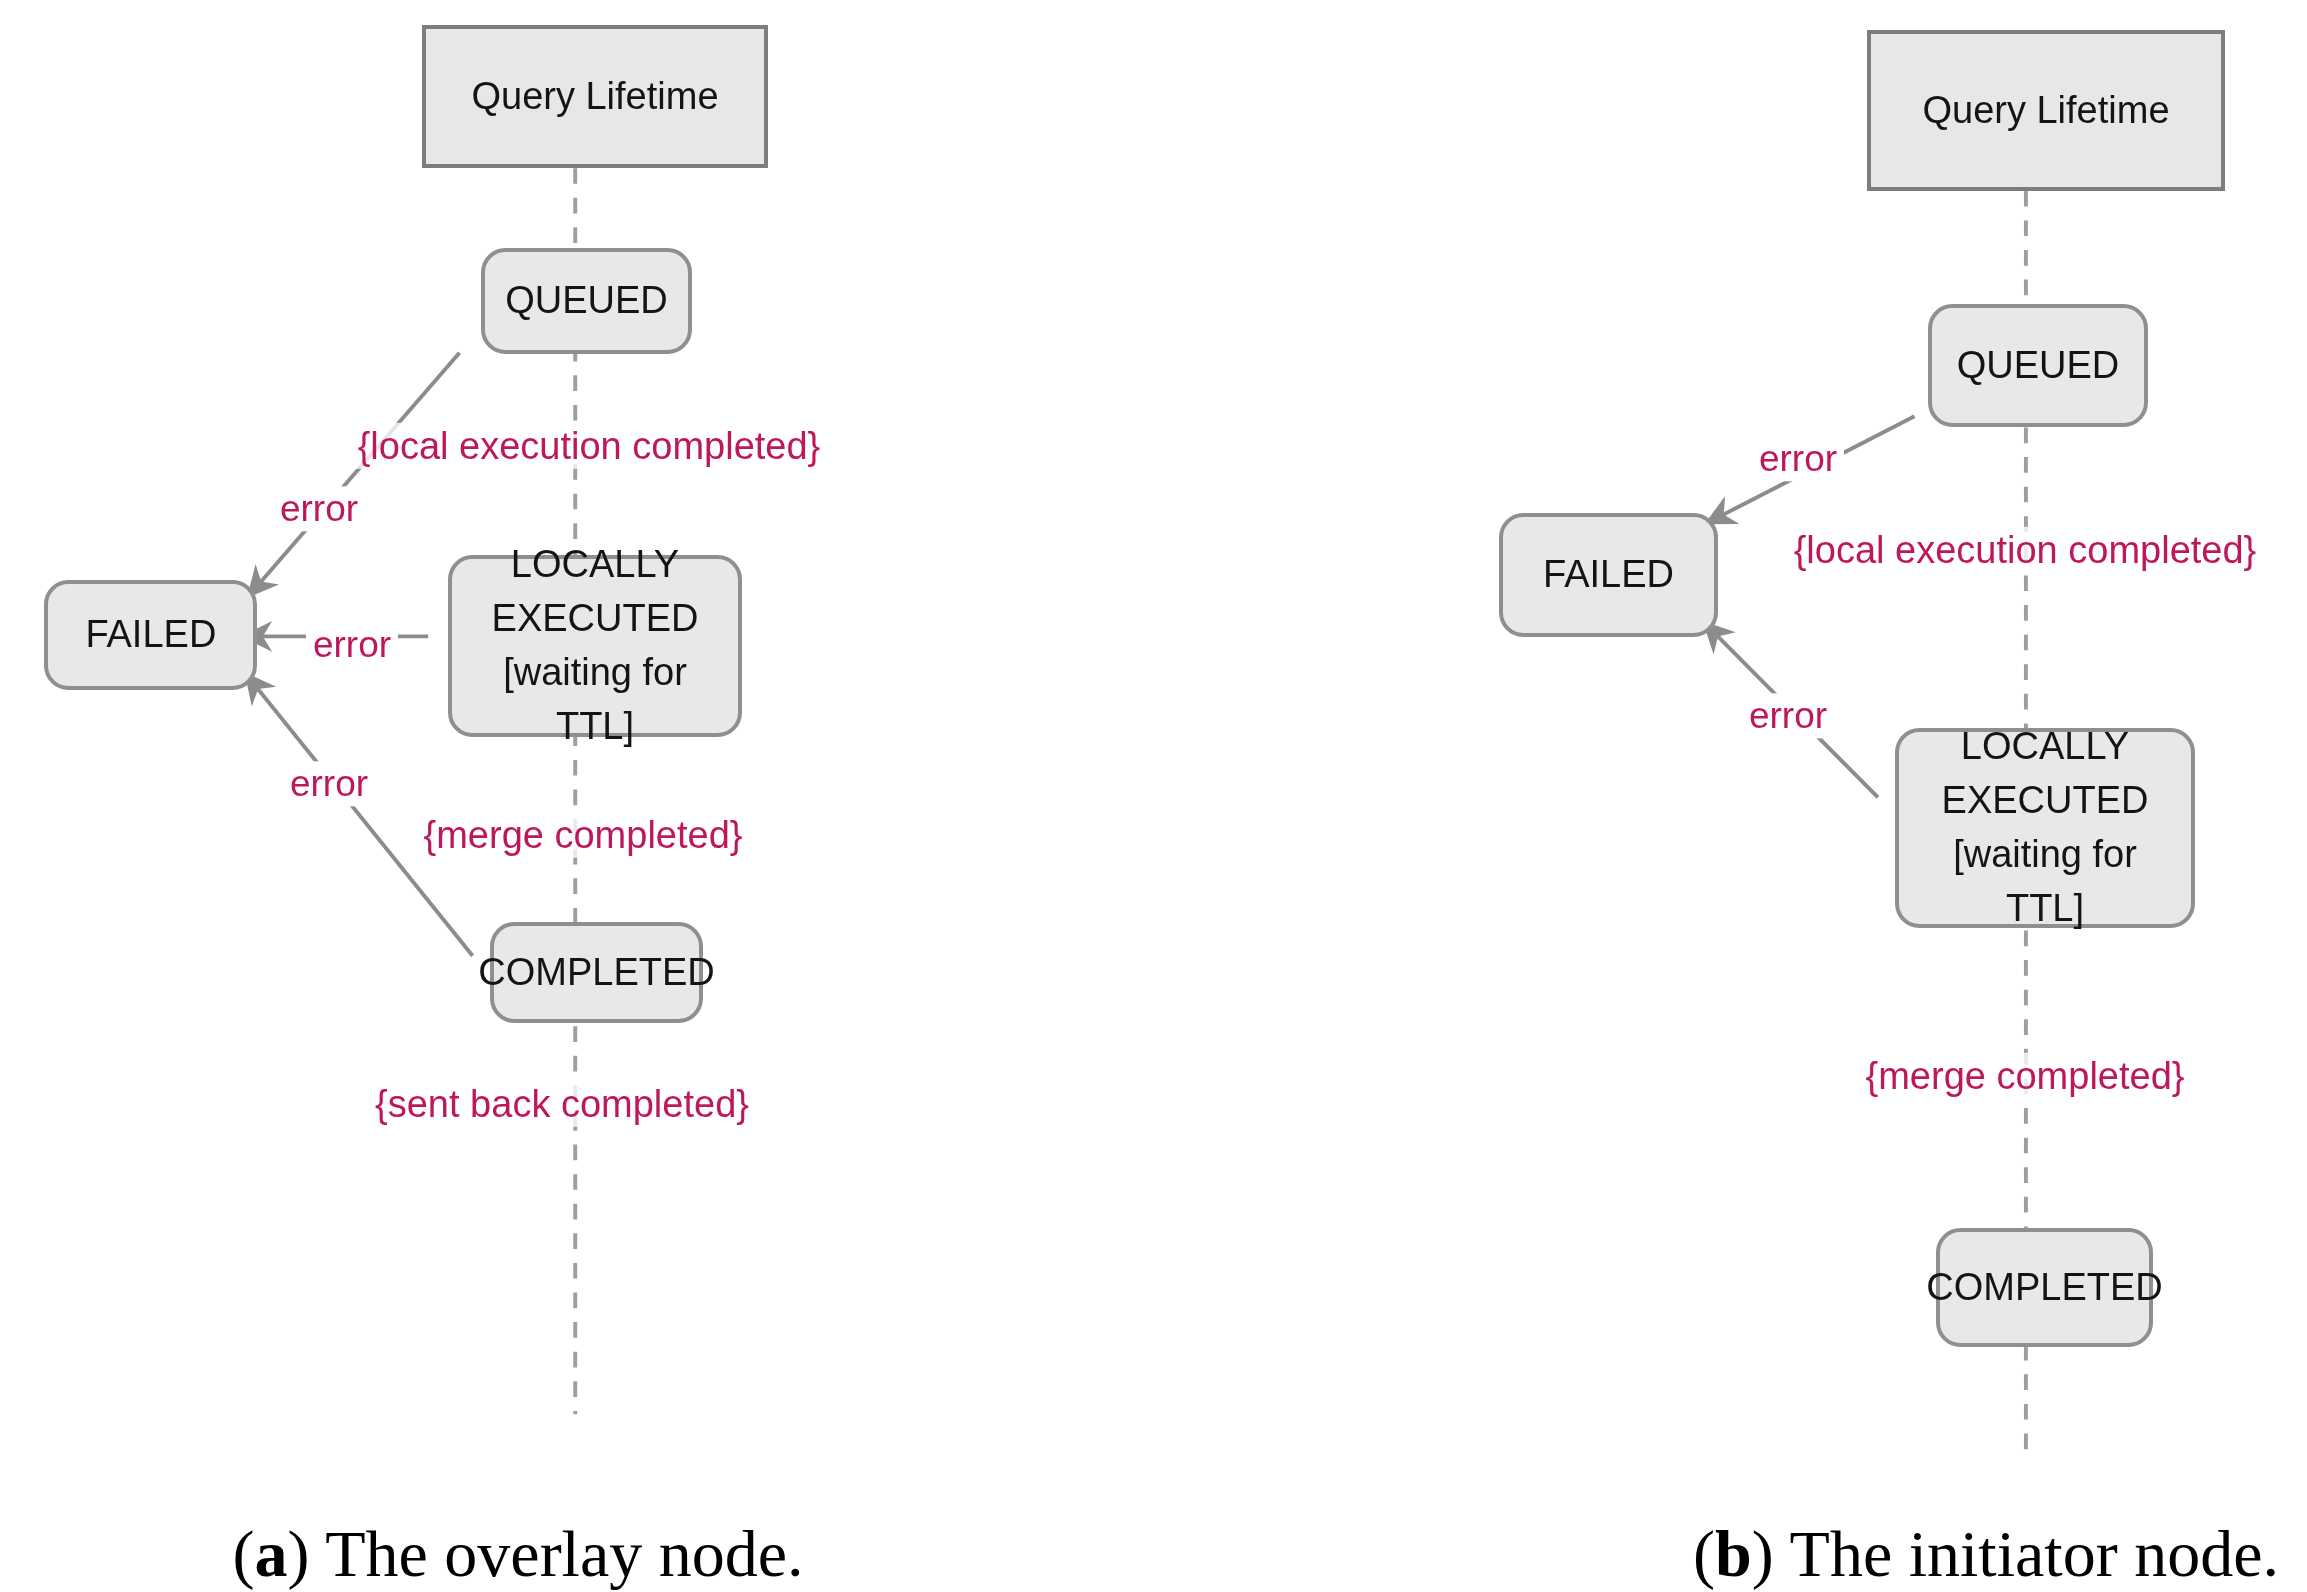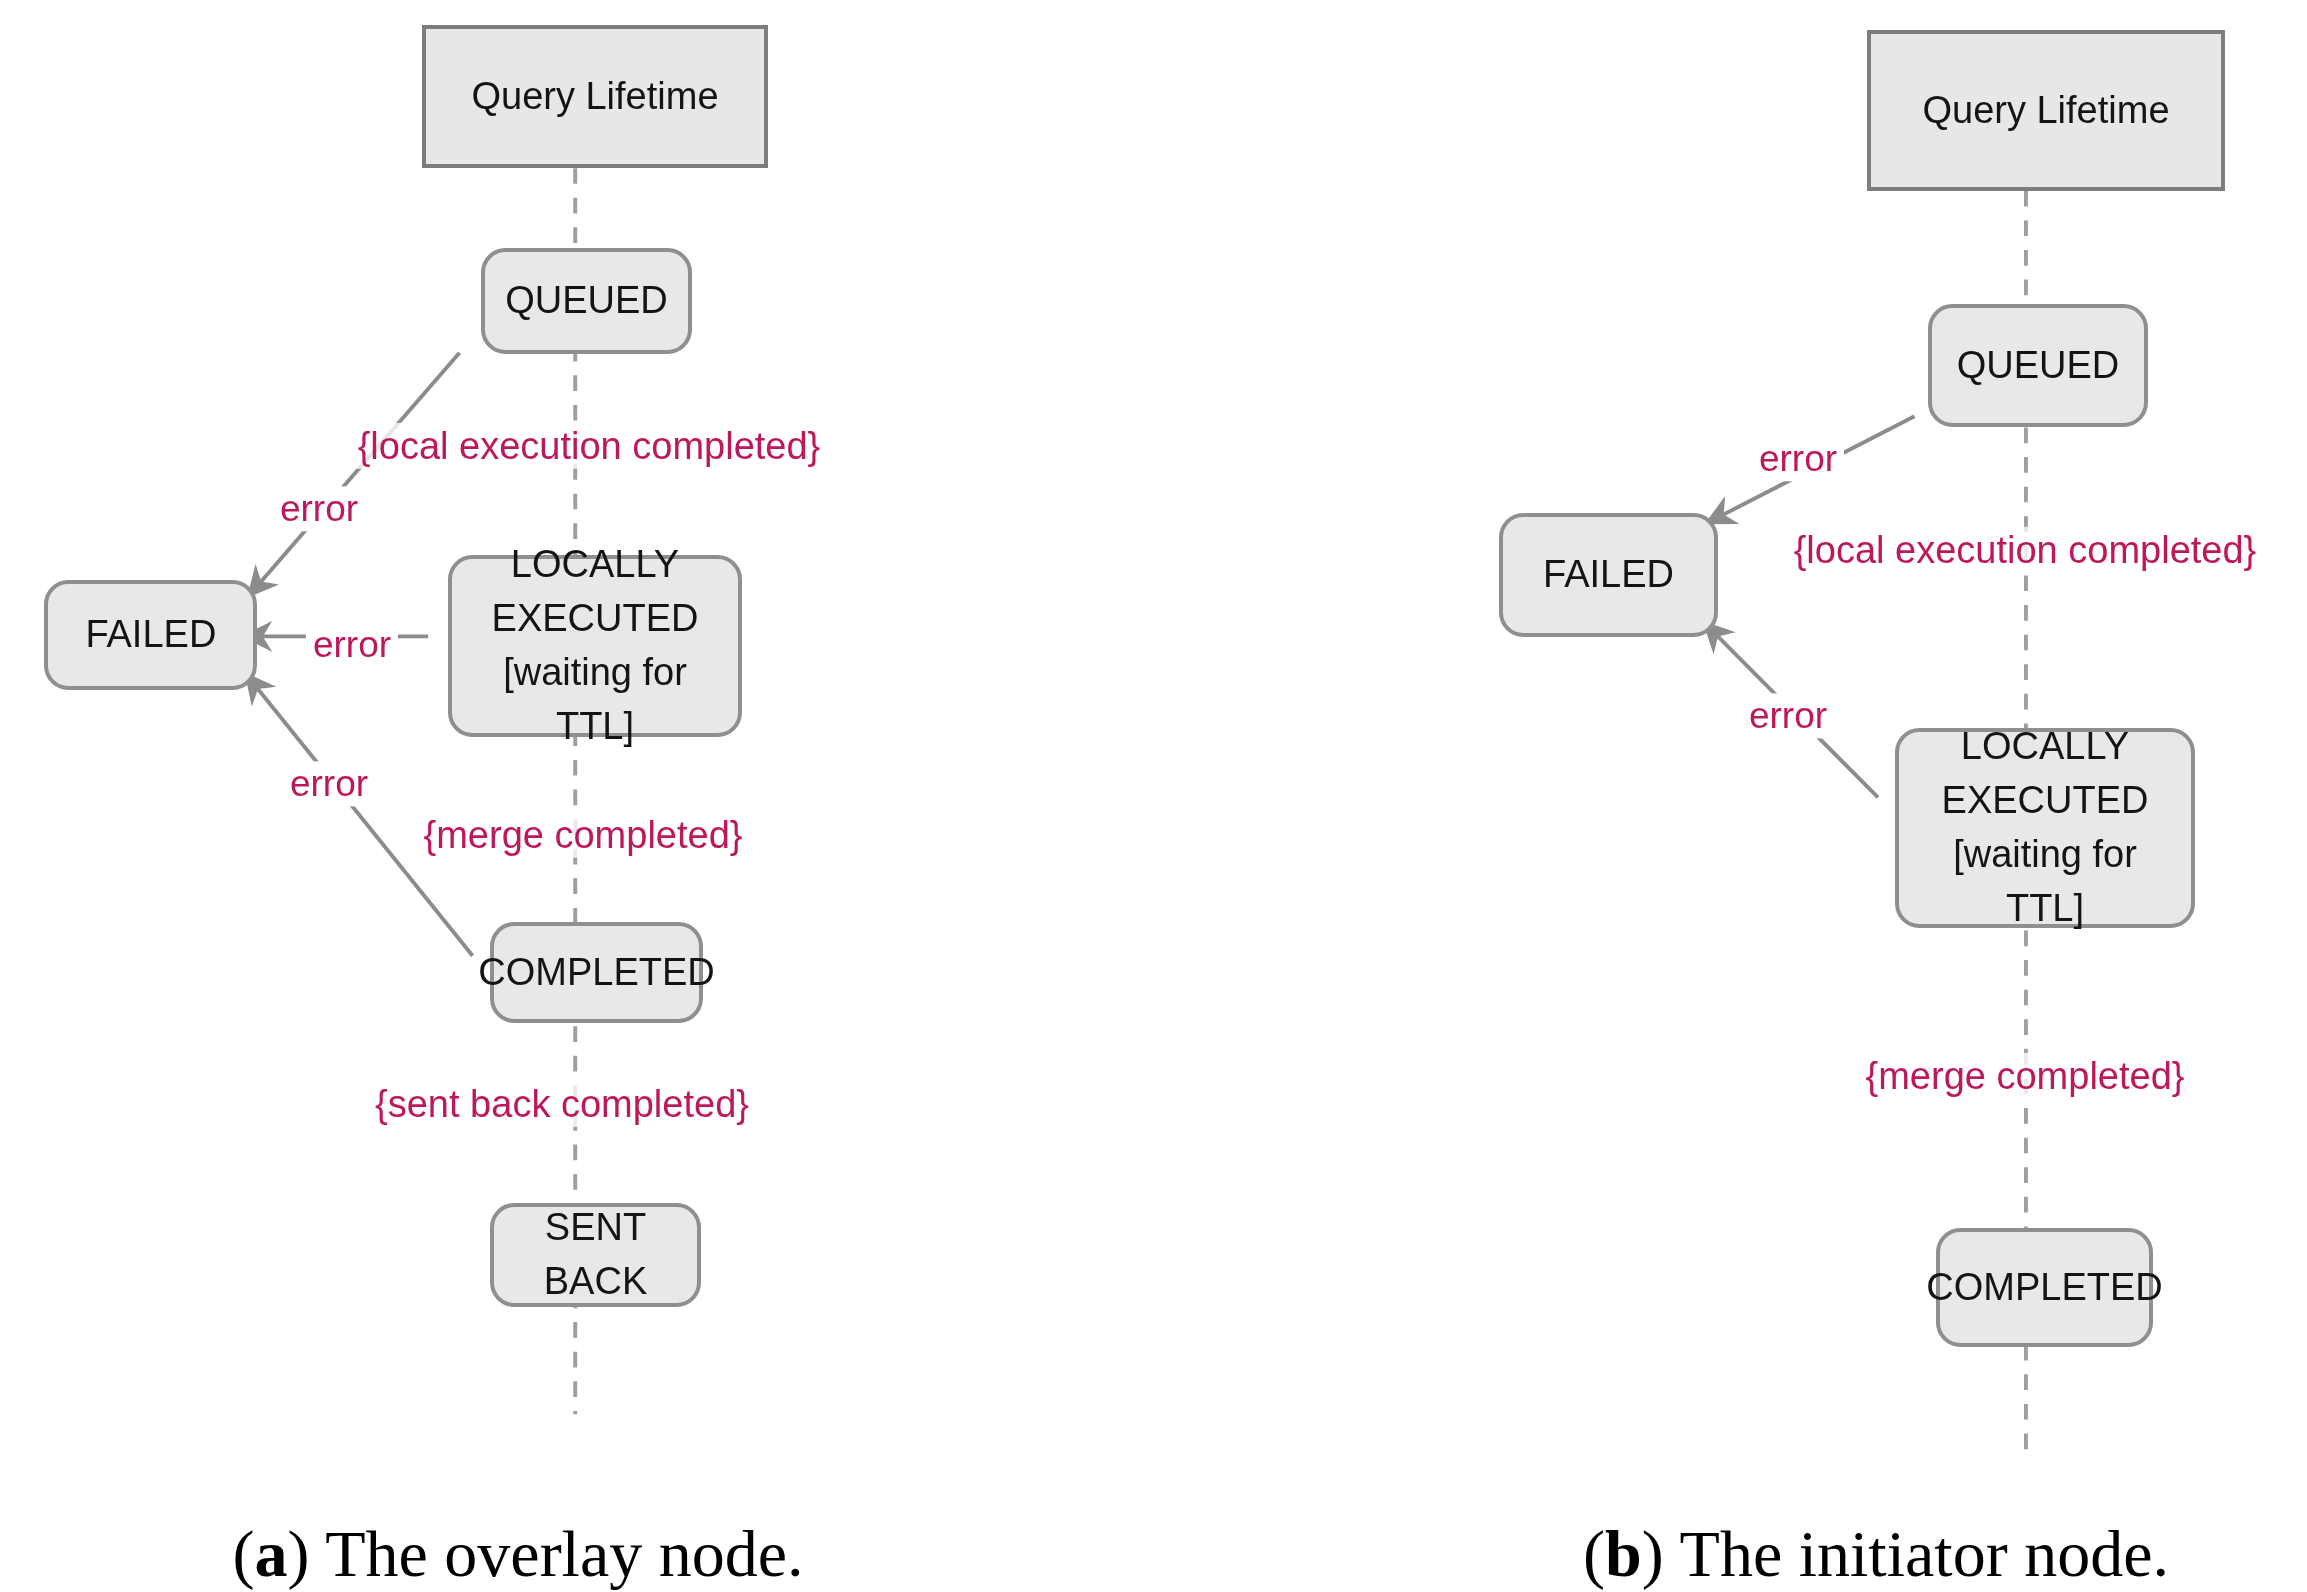--- a/index.html
+++ b/index.html
@@ -70,23 +70,20 @@
 
   <div class="box" style="left:428px;top:555px;width:294px;height:182px;padding:0 26px;">
     <span>LOCALLY EXECUTED</span>
     <span>[waiting for TTL]</span>
   </div>
 
   <div class="box" style="left:470px;top:922px;width:213px;height:101px;">
     <span>COMPLETED</span>
   </div>
 
-  <div class="box" style="left:470px;top:1203px;width:211px;height:104px;">
-    <span>SENT BACK</span>
-  </div>
 
   <div class="lbl annotation" style="left:589px;top:446px;">{local execution completed}</div>
   <div class="lbl annotation" style="left:583px;top:835px;">{merge completed}</div>
   <div class="lbl annotation" style="left:562px;top:1104px;">{sent back completed}</div>
 
   <div class="lbl errlbl" style="left:319px;top:509px;">error</div>
   <div class="lbl errlbl" style="left:352px;top:645px;">error</div>
   <div class="lbl errlbl" style="left:329px;top:784px;">error</div>
 
   <div class="caption" style="left:518px;top:1516px;">
@@ -113,18 +110,18 @@
   <div class="box" style="left:1916px;top:1228px;width:217px;height:119px;">
     <span>COMPLETED</span>
   </div>
 
   <div class="lbl annotation" style="left:2025px;top:550px;">{local execution completed}</div>
   <div class="lbl annotation" style="left:2025px;top:1076px;">{merge completed}</div>
 
   <div class="lbl errlbl" style="left:1798px;top:459px;">error</div>
   <div class="lbl errlbl" style="left:1788px;top:716px;">error</div>
 
-  <div class="caption" style="left:1876px;top:1516px;">
+  <div class="caption" style="left:1986px;top:1516px;">
     <span class="cap-paren">(</span><span class="cap-letter">b</span><span class="cap-paren">)</span><span class="cap-text">The initiator node.</span>
   </div>
 
 </div>
 
 
 </body></html>

